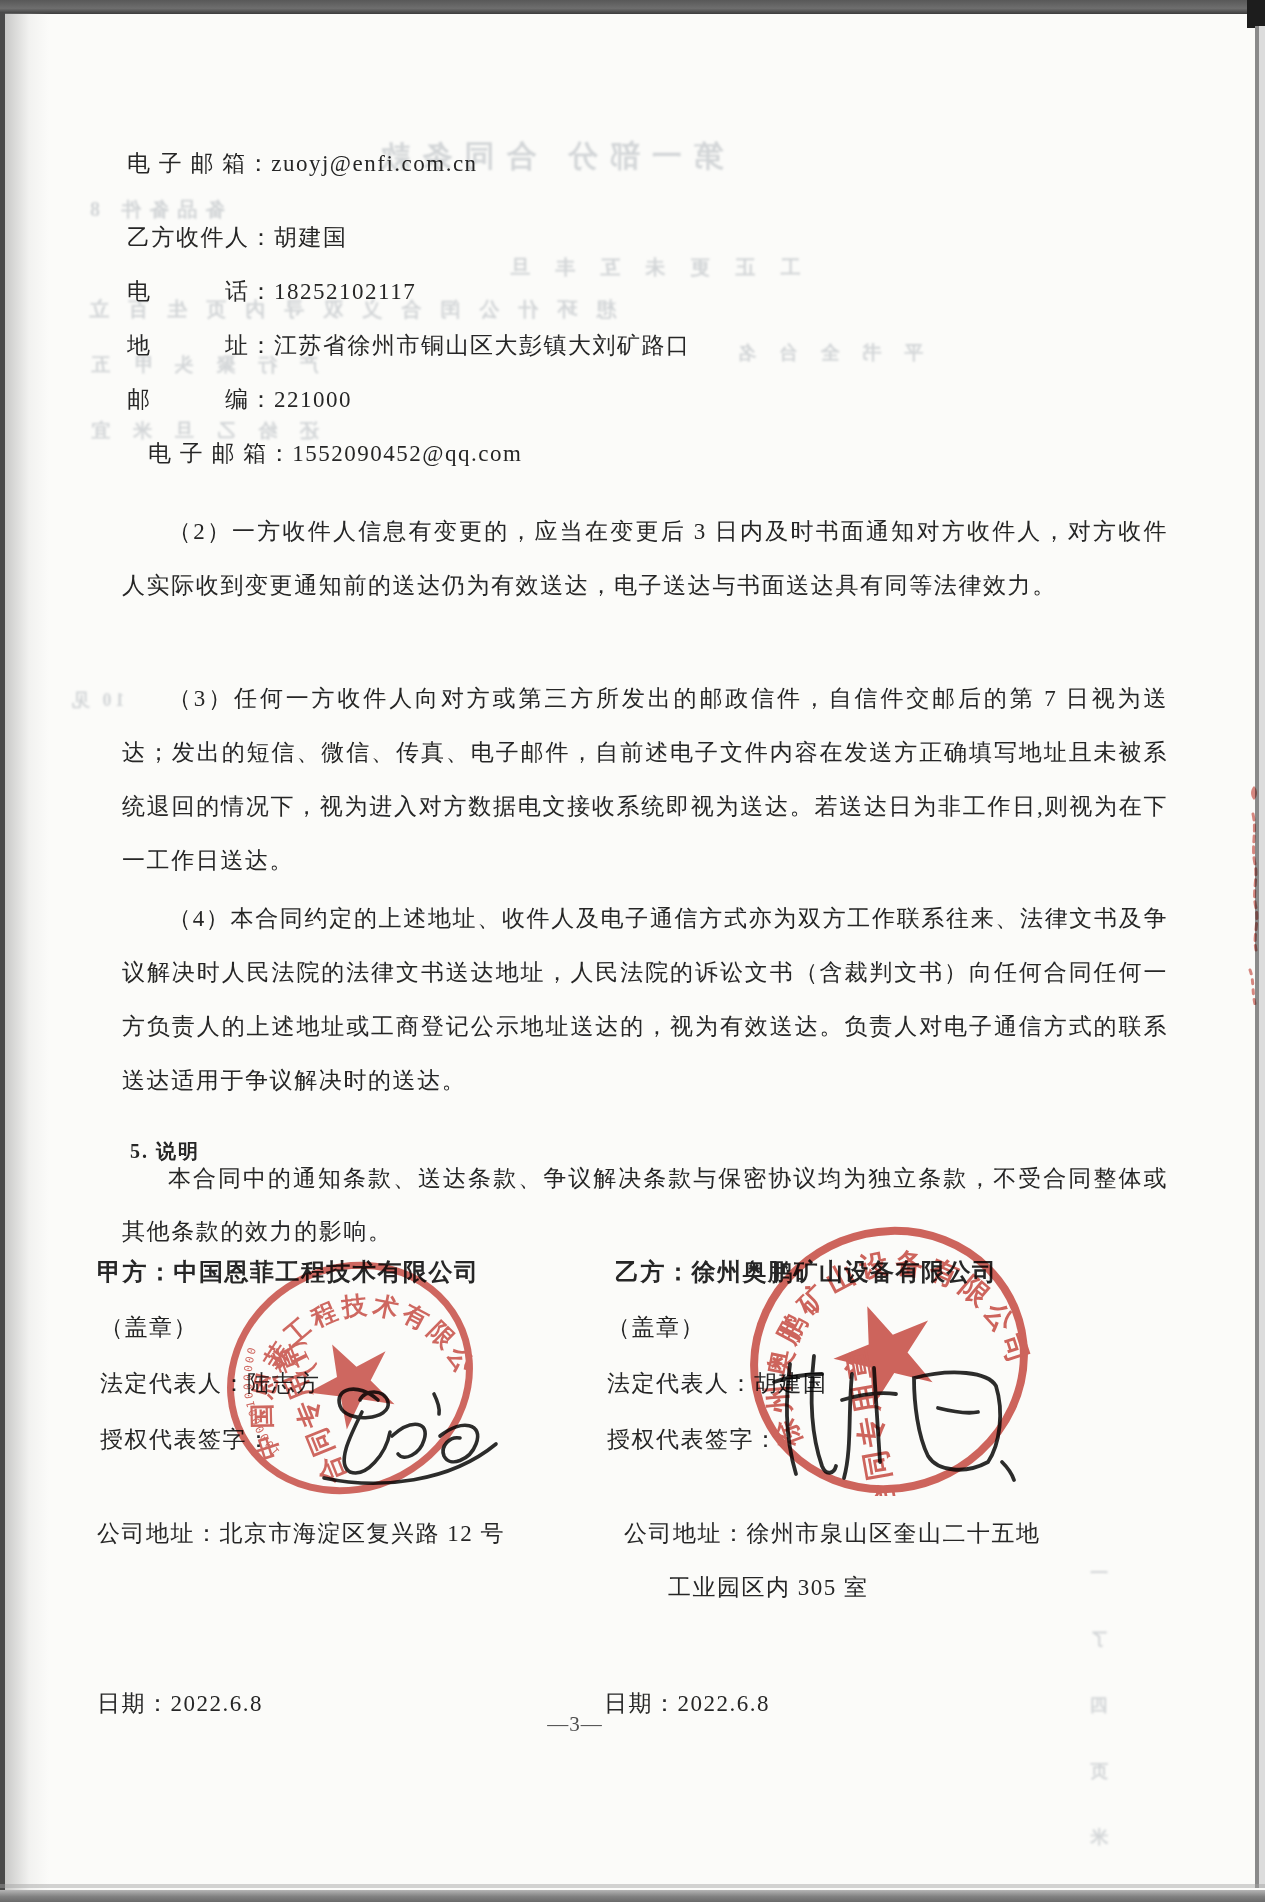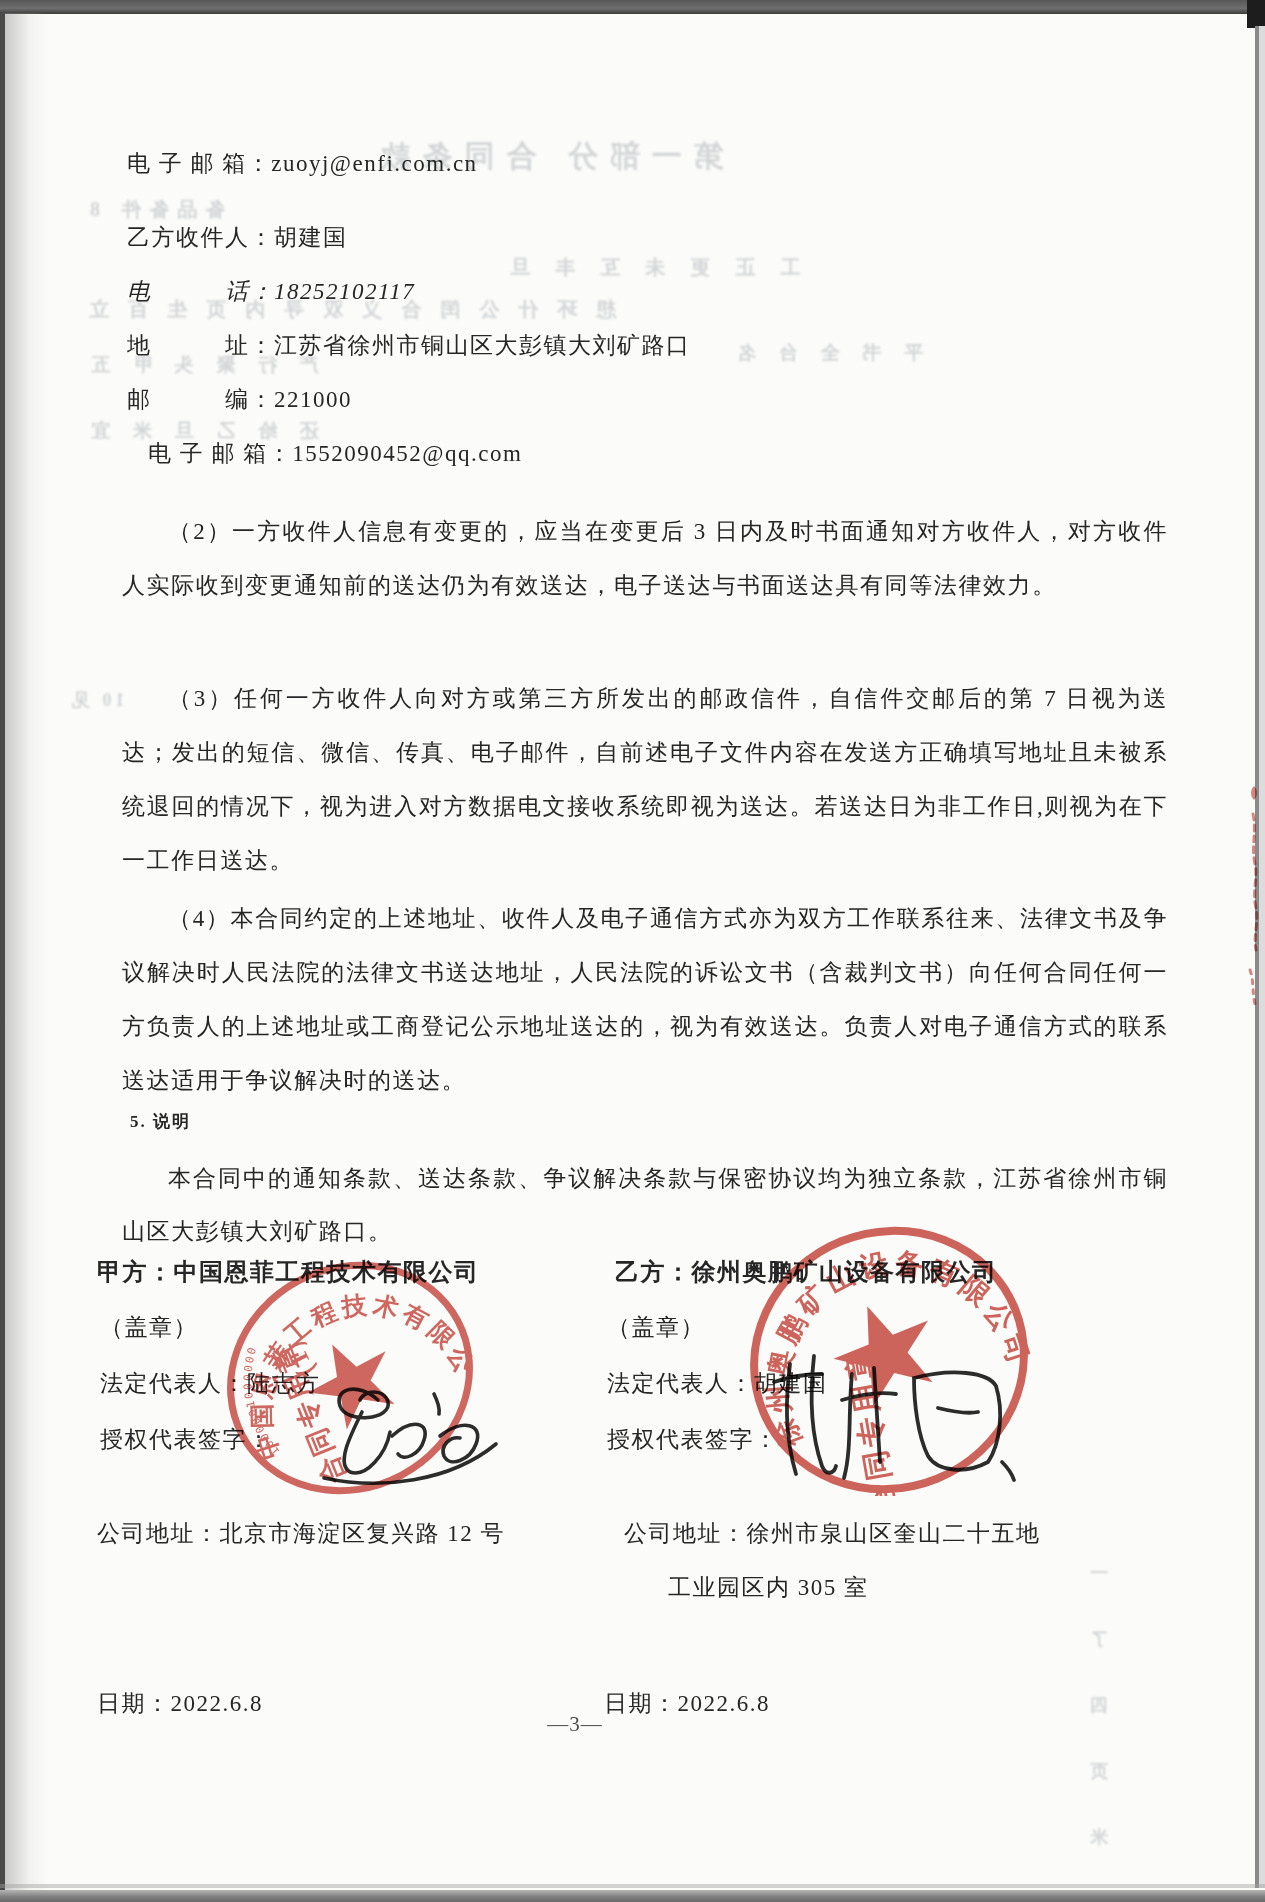--- a/index.html
+++ b/index.html
@@ -19,21 +19,21 @@
   .scan-right-line{position:absolute;left:1255px;top:26px;width:4px;height:1862px;background:#8a8a8a;}
   .scan-right-outer{position:absolute;left:1259px;top:26px;width:6px;height:1862px;background:#dcdcdc;}
   .scan-bottom-shadow{position:absolute;left:0;top:1884px;width:1265px;height:4px;background:rgba(160,160,160,.45);}
   .scan-bottom{position:absolute;left:0;top:1890px;width:1265px;height:12px;
     background:linear-gradient(#b5b5b5,#818181 55%,#6a6a6a);}
   
   .line{position:absolute;font-size:23px;letter-spacing:1.5px;white-space:nowrap;}
   .para{position:absolute;left:97px;width:1046px;font-size:23px;line-height:54px;
     letter-spacing:1.6px;text-align:justify;text-indent:2em;margin-left:25px;}
   .b{font-weight:bold;text-align:right;}
-  .sec-title{position:absolute;font-size:17px;font-weight:bold;letter-spacing:2px;}
+  .sec-title{position:absolute;font-size:20px;font-weight:bold;letter-spacing:2px;margin-top:28px;}
   .pageno{position:absolute;left:0;top:1712px;width:1150px;text-align:center;
     font-size:21px;color:#4f4f4f;letter-spacing:1px;}
   
   .ghost{position:absolute;transform:scaleX(-1);filter:blur(1.3px);
     color:#a9afb5;opacity:.5;font-weight:bold;white-space:pre-line;pointer-events:none;}
   
   .stamp{position:absolute;mix-blend-mode:multiply;opacity:.92;}
   .ink{position:absolute;mix-blend-mode:multiply;}
   .redmark{position:absolute;mix-blend-mode:multiply;}
 </style>
@@ -62,38 +62,38 @@
 四
 页
 米</div>
 
 <div class="line" style="left:127px;top:148px;">
   <span>电 子 邮 箱：</span><span>zuoyj@enfi.com.cn</span>
 </div>
 <div class="line" style="left:127px;top:222px;">
   <span>乙方收件人：</span><span>胡建国</span>
 </div>
-<div class="line" style="left:127px;top:276px;font-style:italic;">
+<div class="line" style="left:127px;top:276px;">
   <span>电　　　话：</span><span>18252102117</span>
 </div>
 <div class="line" style="left:127px;top:330px;">
   <span>地　　　址：</span><span>江苏省徐州市铜山区大彭镇大刘矿路口</span>
 </div>
 <div class="line" style="left:127px;top:384px;">
   <span>邮　　　编：</span><span>221000</span>
 </div>
 <div class="line" style="left:127px;top:438px;margin-left:21px;">
   <span>电 子 邮 箱：</span><span>1552090452@qq.com</span>
 </div>
 
 <div class="para" style="top:505px;">（2）一方收件人信息有变更的，应当在变更后 3 日内及时书面通知对方收件人，对方收件人实际收到变更通知前的送达仍为有效送达，电子送达与书面送达具有同等法律效力。</div>
 <div class="para" style="top:672px;">（3）任何一方收件人向对方或第三方所发出的邮政信件，自信件交邮后的第 7 日视为送达；发出的短信、微信、传真、电子邮件，自前述电子文件内容在发送方正确填写地址且未被系统退回的情况下，视为进入对方数据电文接收系统即视为送达。若送达日为非工作日,则视为在下一工作日送达。</div>
 <div class="para" style="top:892px;">（4）本合同约定的上述地址、收件人及电子通信方式亦为双方工作联系往来、法律文书及争议解决时人民法院的法律文书送达地址，人民法院的诉讼文书（含裁判文书）向任何合同任何一方负责人的上述地址或工商登记公示地址送达的，视为有效送达。负责人对电子通信方式的联系送达适用于争议解决时的送达。</div>
 <div class="sec-title" style="left:130px;top:1110px;">5. 说明</div>
-<div class="para" style="top:1152px;line-height:53px;">本合同中的通知条款、送达条款、争议解决条款与保密协议均为独立条款，江苏省徐州市铜山区大彭镇大刘矿路口。</div>
+<div class="para" style="top:1152px;line-height:53px;">本合同中的通知条款、送达条款、争议解决条款与保密协议均为独立条款，不受合同整体或其他条款的效力的影响。</div>
 
 <div class="line b" style="left:97px;top:1256px;font-size:24px;">甲方：中国恩菲工程技术有限公司</div>
 <div class="line" style="left:100px;top:1312px;">（盖章）</div>
 <div class="line" style="left:100px;top:1368px;">法定代表人：陆志方</div>
 <div class="line" style="left:100px;top:1424px;">授权代表签字：</div>
 <div class="line" style="left:97px;top:1518px;">公司地址：北京市海淀区复兴路 12 号</div>
 <div class="line" style="left:97px;top:1688px;">日期：2022.6.8</div>
 
 <div class="line b" style="left:604px;top:1256px;font-size:24px;margin-left:11px;">乙方：徐州奥鹏矿山设备有限公司</div>
 <div class="line" style="left:607px;top:1312px;">（盖章）</div>

